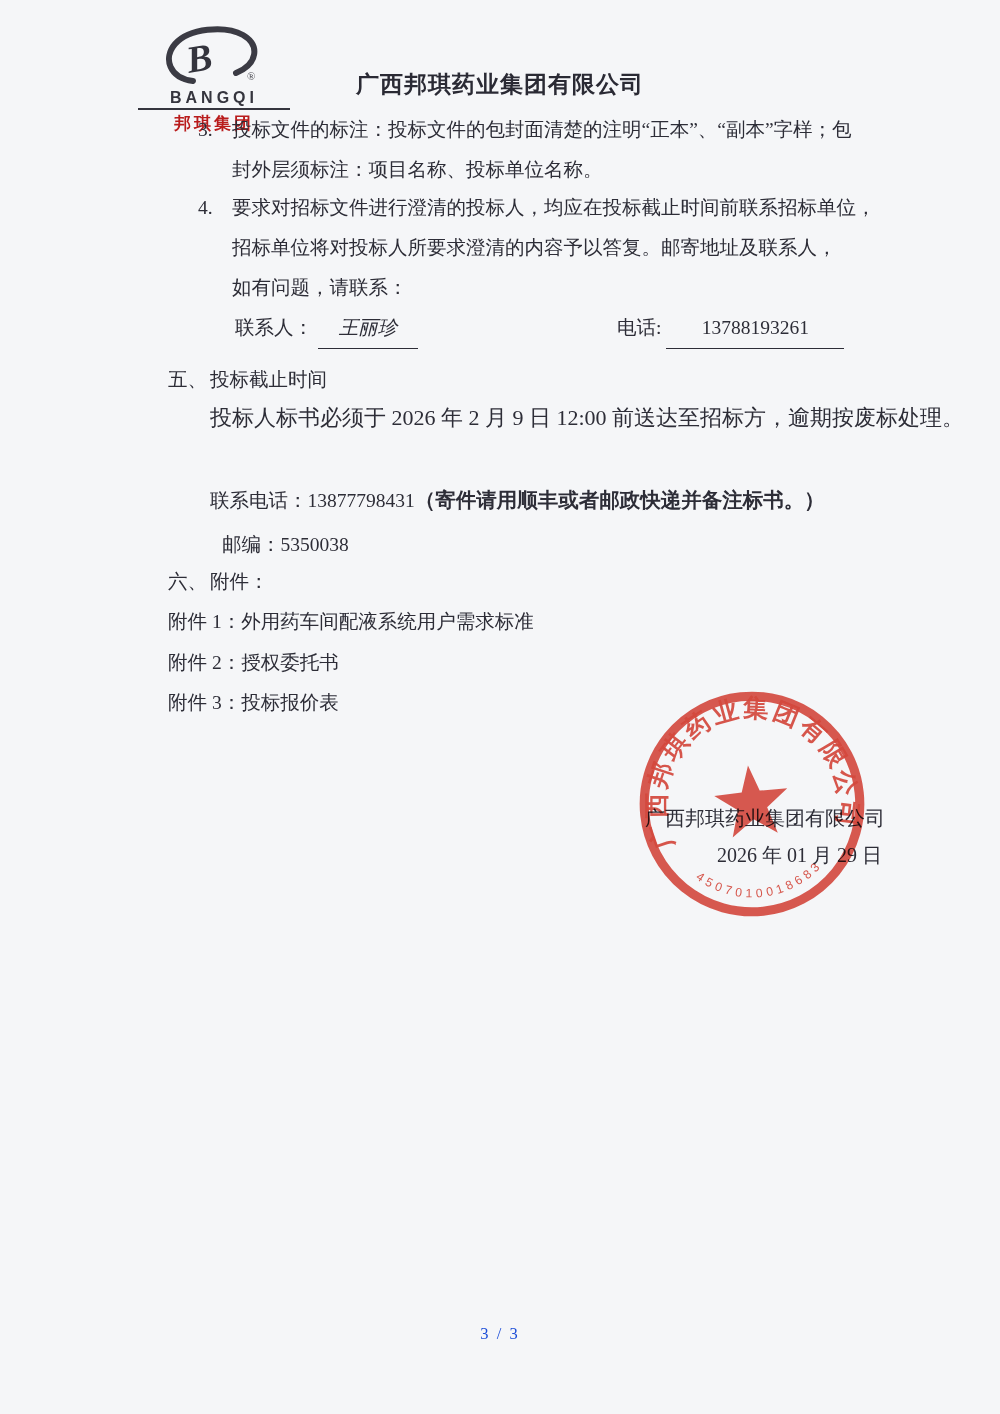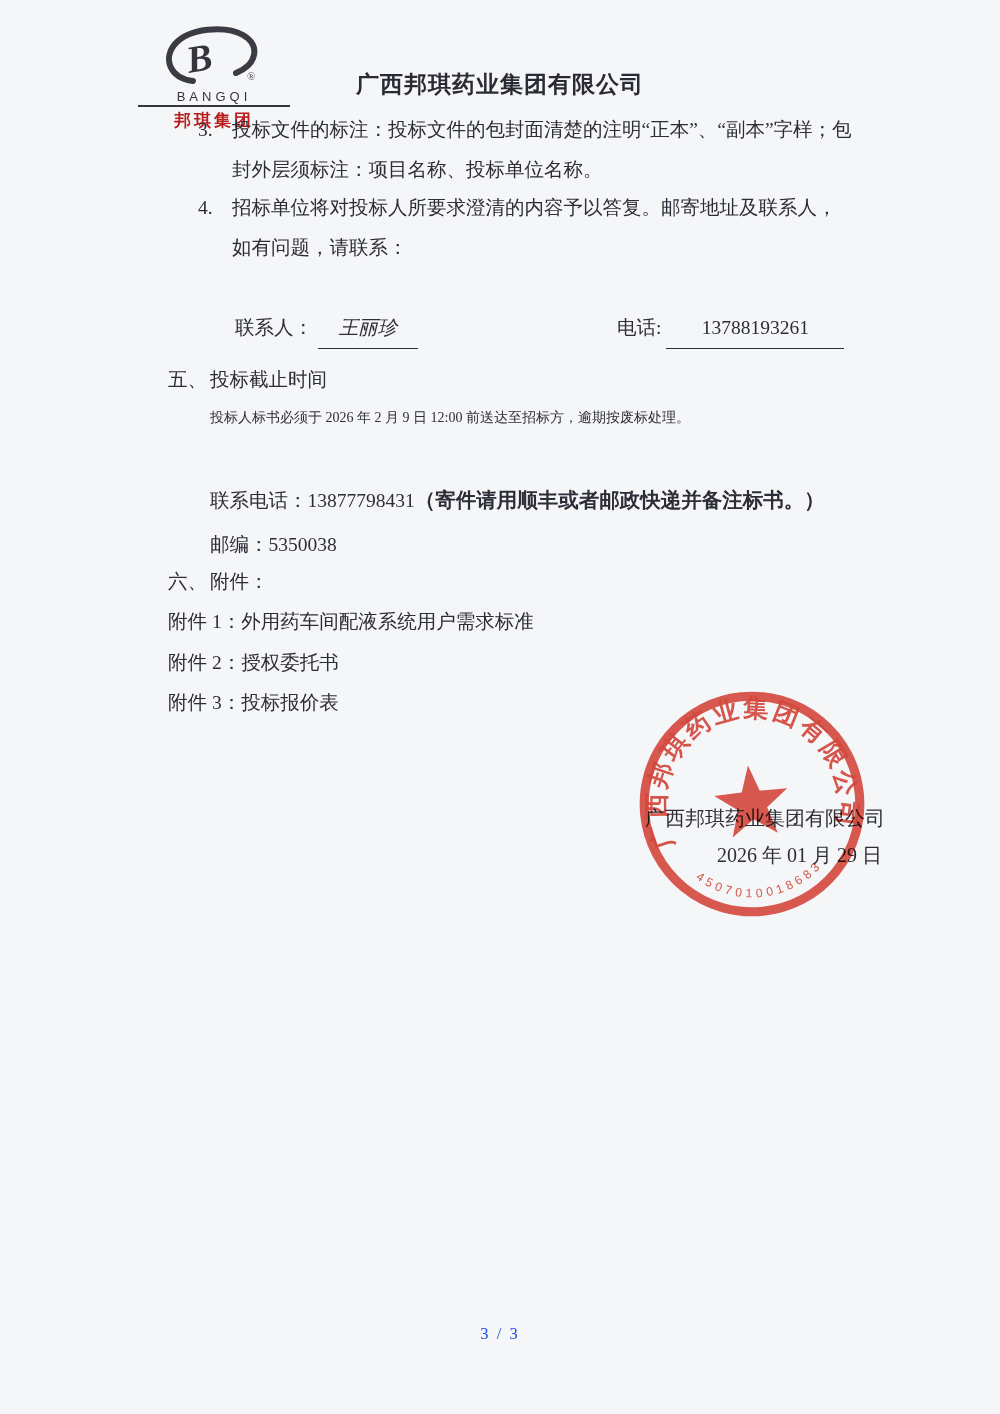--- a/index.html
+++ b/index.html
@@ -5,21 +5,21 @@
   html,body{margin:0;padding:0;}
   body{background:#e9eaec;font-family:"Liberation Serif",serif;}
   .page{
     position:relative;width:1000px;height:1414px;margin:0 auto;
     background:#f5f6f8;color:#2d2d37;overflow:hidden;
   }
   .abs{position:absolute;}
   .line{position:absolute;font-size:19.5px;line-height:40px;white-space:nowrap;}
   
   .logo{left:138px;top:26px;width:152px;text-align:center;}
-  .logo-latin{font-family:"Liberation Sans",sans-serif;font-size:13px;font-weight:normal;
+  .logo-latin{font-family:"Liberation Sans",sans-serif;font-size:16px;font-weight:bold;
     letter-spacing:4px;color:#35353e;border-bottom:2px solid #35353e;padding-bottom:1px;margin-top:1px;}
   .logo-cn{font-size:17px;font-weight:900;color:#b91c1c;letter-spacing:3px;margin-top:2px;}
   .doc-title{left:0;right:0;top:65px;text-align:center;font-size:23px;font-weight:bold;
     letter-spacing:1px;color:#2a2a34;line-height:40px;}
   
   .clause{display:flex;}
   .marker{width:34px;font-size:19.5px;line-height:40px;flex:none;}
   .clause-lines{font-size:19.5px;line-height:40px;}
   
   .ul-field{display:inline-block;border-bottom:1.6px solid #2d2d37;text-align:center;}
@@ -54,44 +54,45 @@
     <div class="marker">3.</div>
     <div class="clause-lines">
       <div>投标文件的标注：投标文件的包封面清楚的注明“正本”、“副本”字样；包</div>
       <div>封外层须标注：项目名称、投标单位名称。</div>
     </div>
   </div>
 
   <div class="abs clause" style="left:198px;top:188px;">
     <div class="marker">4.</div>
     <div class="clause-lines">
+      <div>要求对招标文件进行澄清的投标人，均应在投标截止时间前联系招标单位，</div>
       <div>招标单位将对投标人所要求澄清的内容予以答复。邮寄地址及联系人，</div>
       <div>如有问题，请联系：</div>
     </div>
   </div>
 
   <div class="line" style="left:0;right:0;top:308px;">
     <span class="abs" style="left:235px;">
       <span>联系人：</span>
       <span class="ul-field" style="width:100px;font-style:italic;">王丽珍</span>
     </span>
     <span class="abs" style="left:617px;">
       <span>电话:</span>
       <span class="ul-field" style="width:178px;">13788193261</span>
     </span>
   </div>
 
   <div class="line" style="left:168px;top:360px;">
     <span class="sec-no">五、</span><span>投标截止时间</span>
   </div>
-  <div class="line" style="left:210px;top:398px;font-size:14px;">投标人标书必须于 2026 年 2 月 9 日 12:00 前送达至招标方，逾期按废标处理。</div>
+  <div class="line" style="left:210px;top:398px;font-size:22px;">投标人标书必须于 2026 年 2 月 9 日 12:00 前送达至招标方，逾期按废标处理。</div>
   <div class="line" style="left:210px;top:480px;">
     <span>联系电话：13877798431</span><span class="bold-seg">（寄件请用顺丰或者邮政快递并备注标书。）</span>
   </div>
-  <div class="line" style="left:210px;top:525px;">邮编：5350038</div>
+  <div class="line" style="left:222px;top:525px;">邮编：5350038</div>
 
   <div class="line" style="left:168px;top:562px;">
     <span class="sec-no">六、</span><span>附件：</span>
   </div>
   <div class="line" style="left:168px;top:602px;">附件 1：外用药车间配液系统用户需求标准</div>
   <div class="line" style="left:168px;top:643px;">附件 2：授权委托书</div>
   <div class="line" style="left:168px;top:683px;">附件 3：投标报价表</div>
 
   <div class="abs sig" style="left:645px;top:798px;">广西邦琪药业集团有限公司</div>
   <div class="abs sig" style="left:717px;top:835px;">2026 年 01 月 29 日</div>

